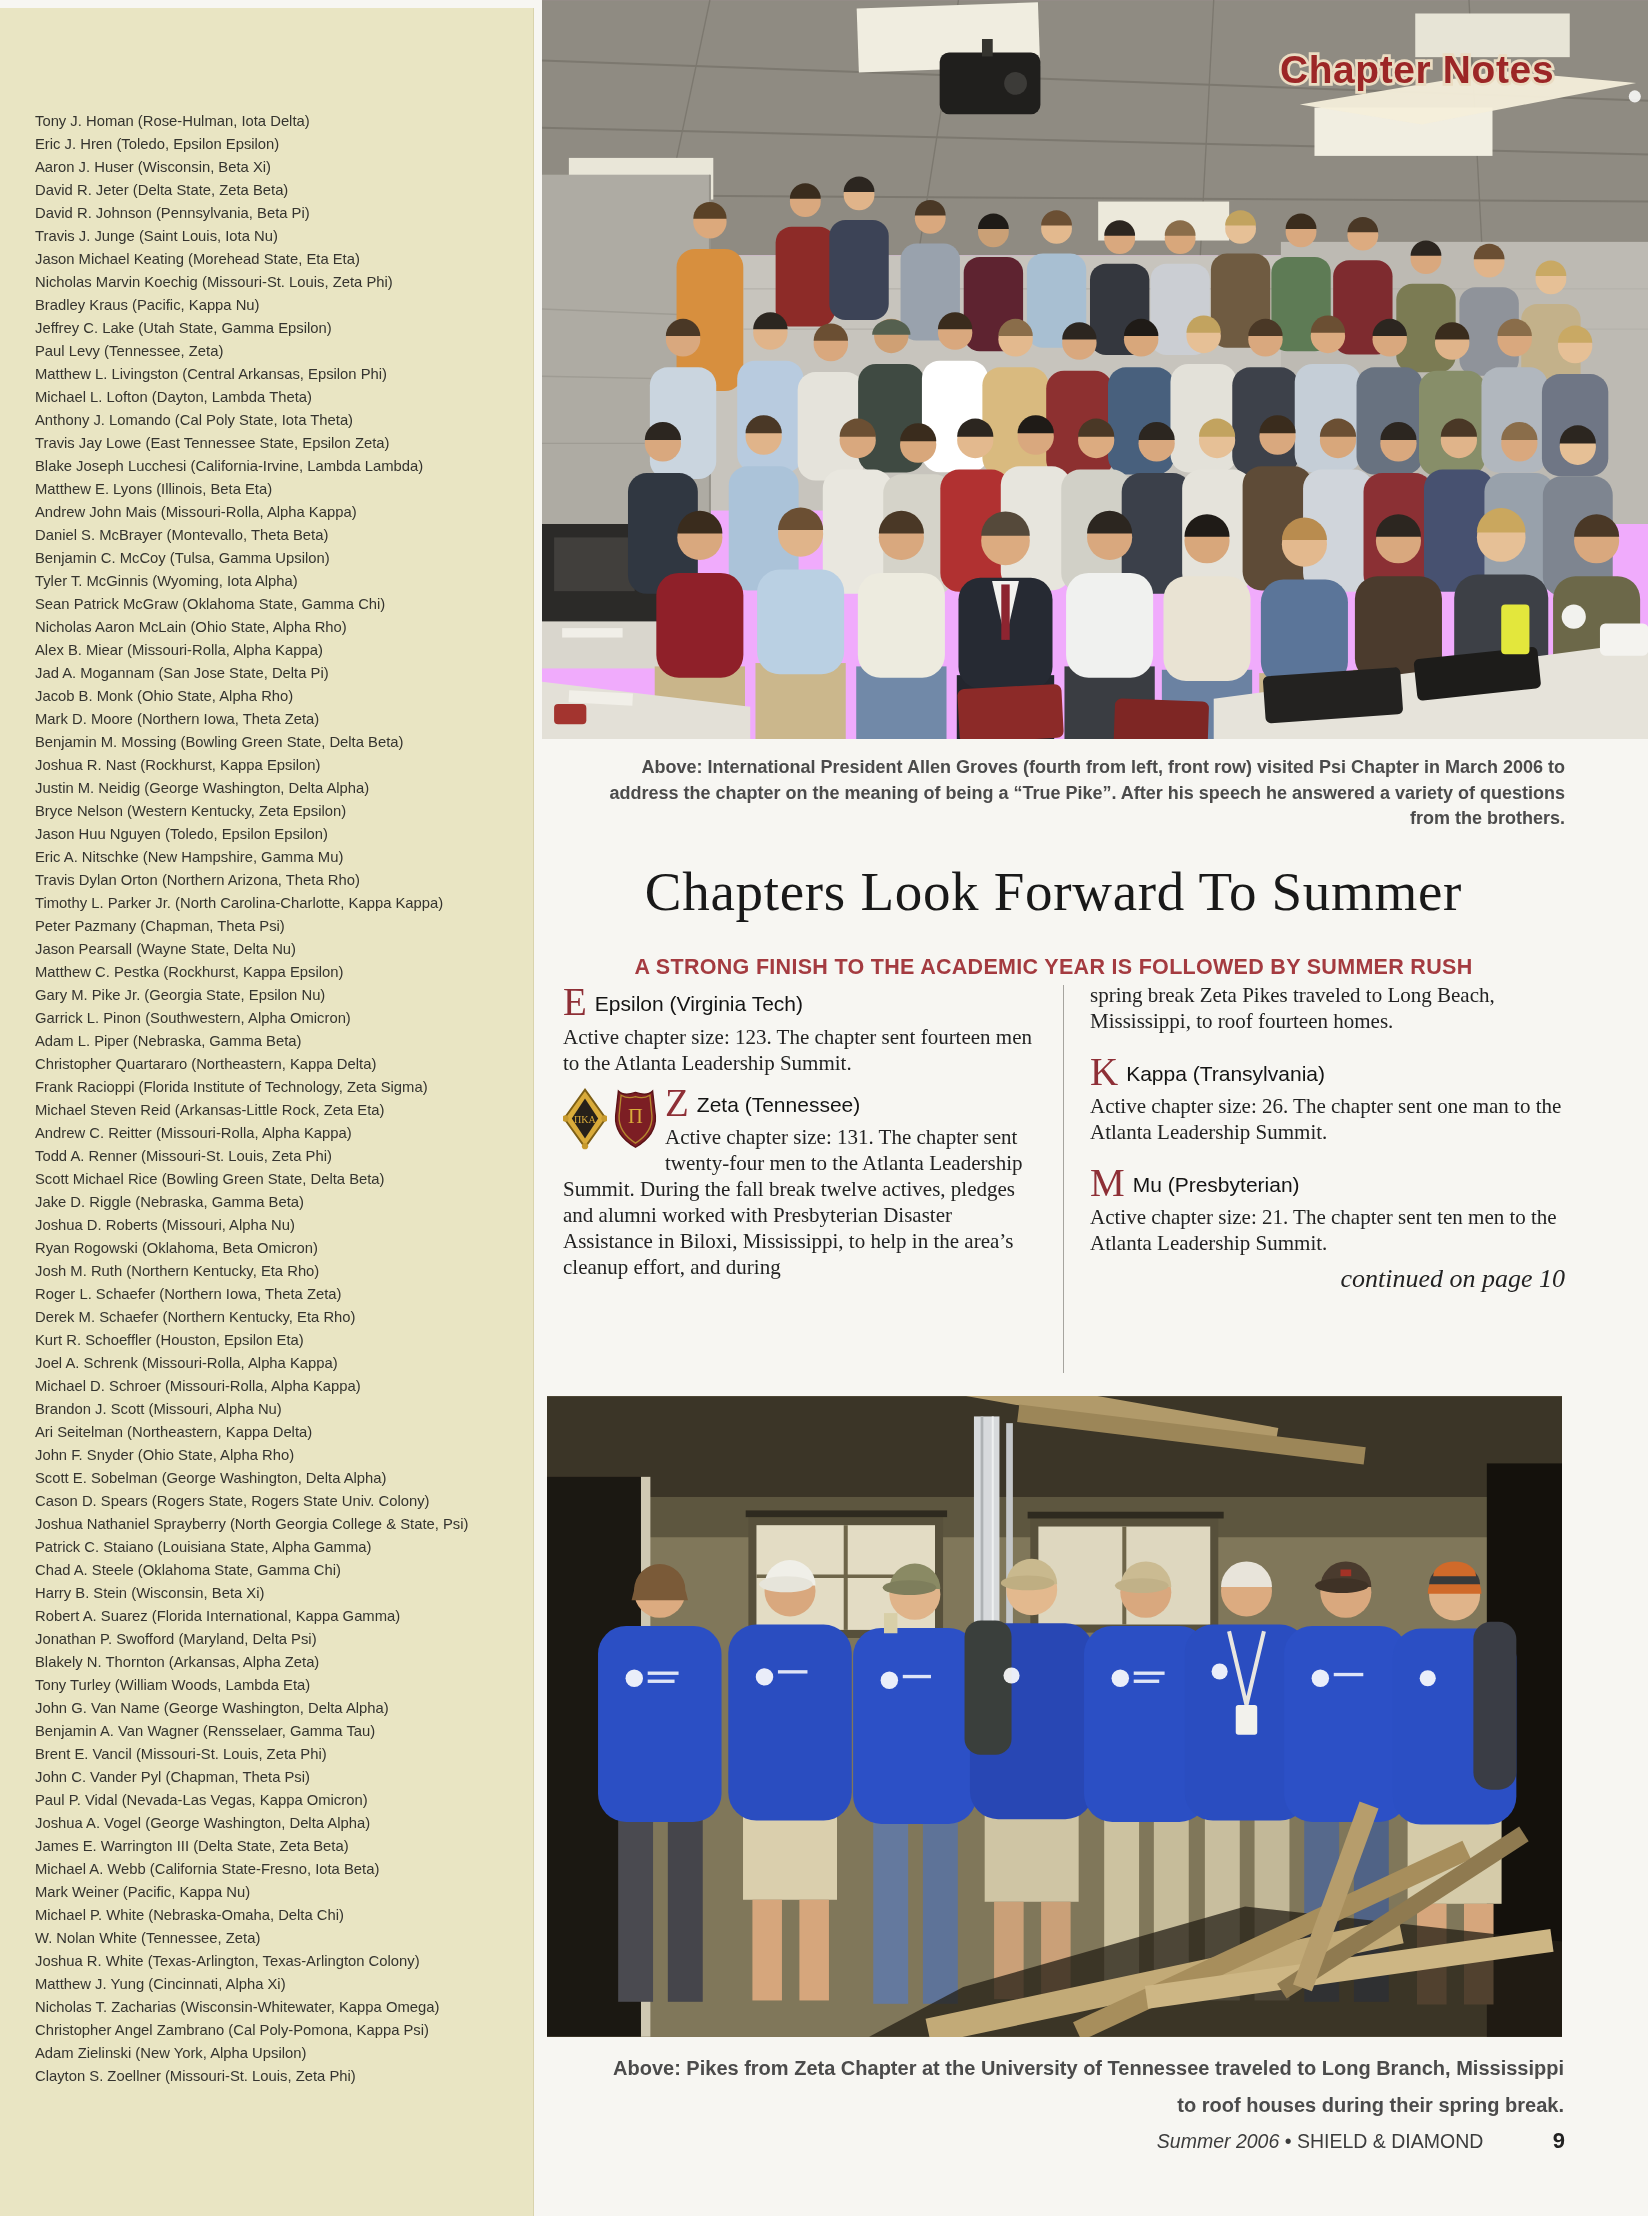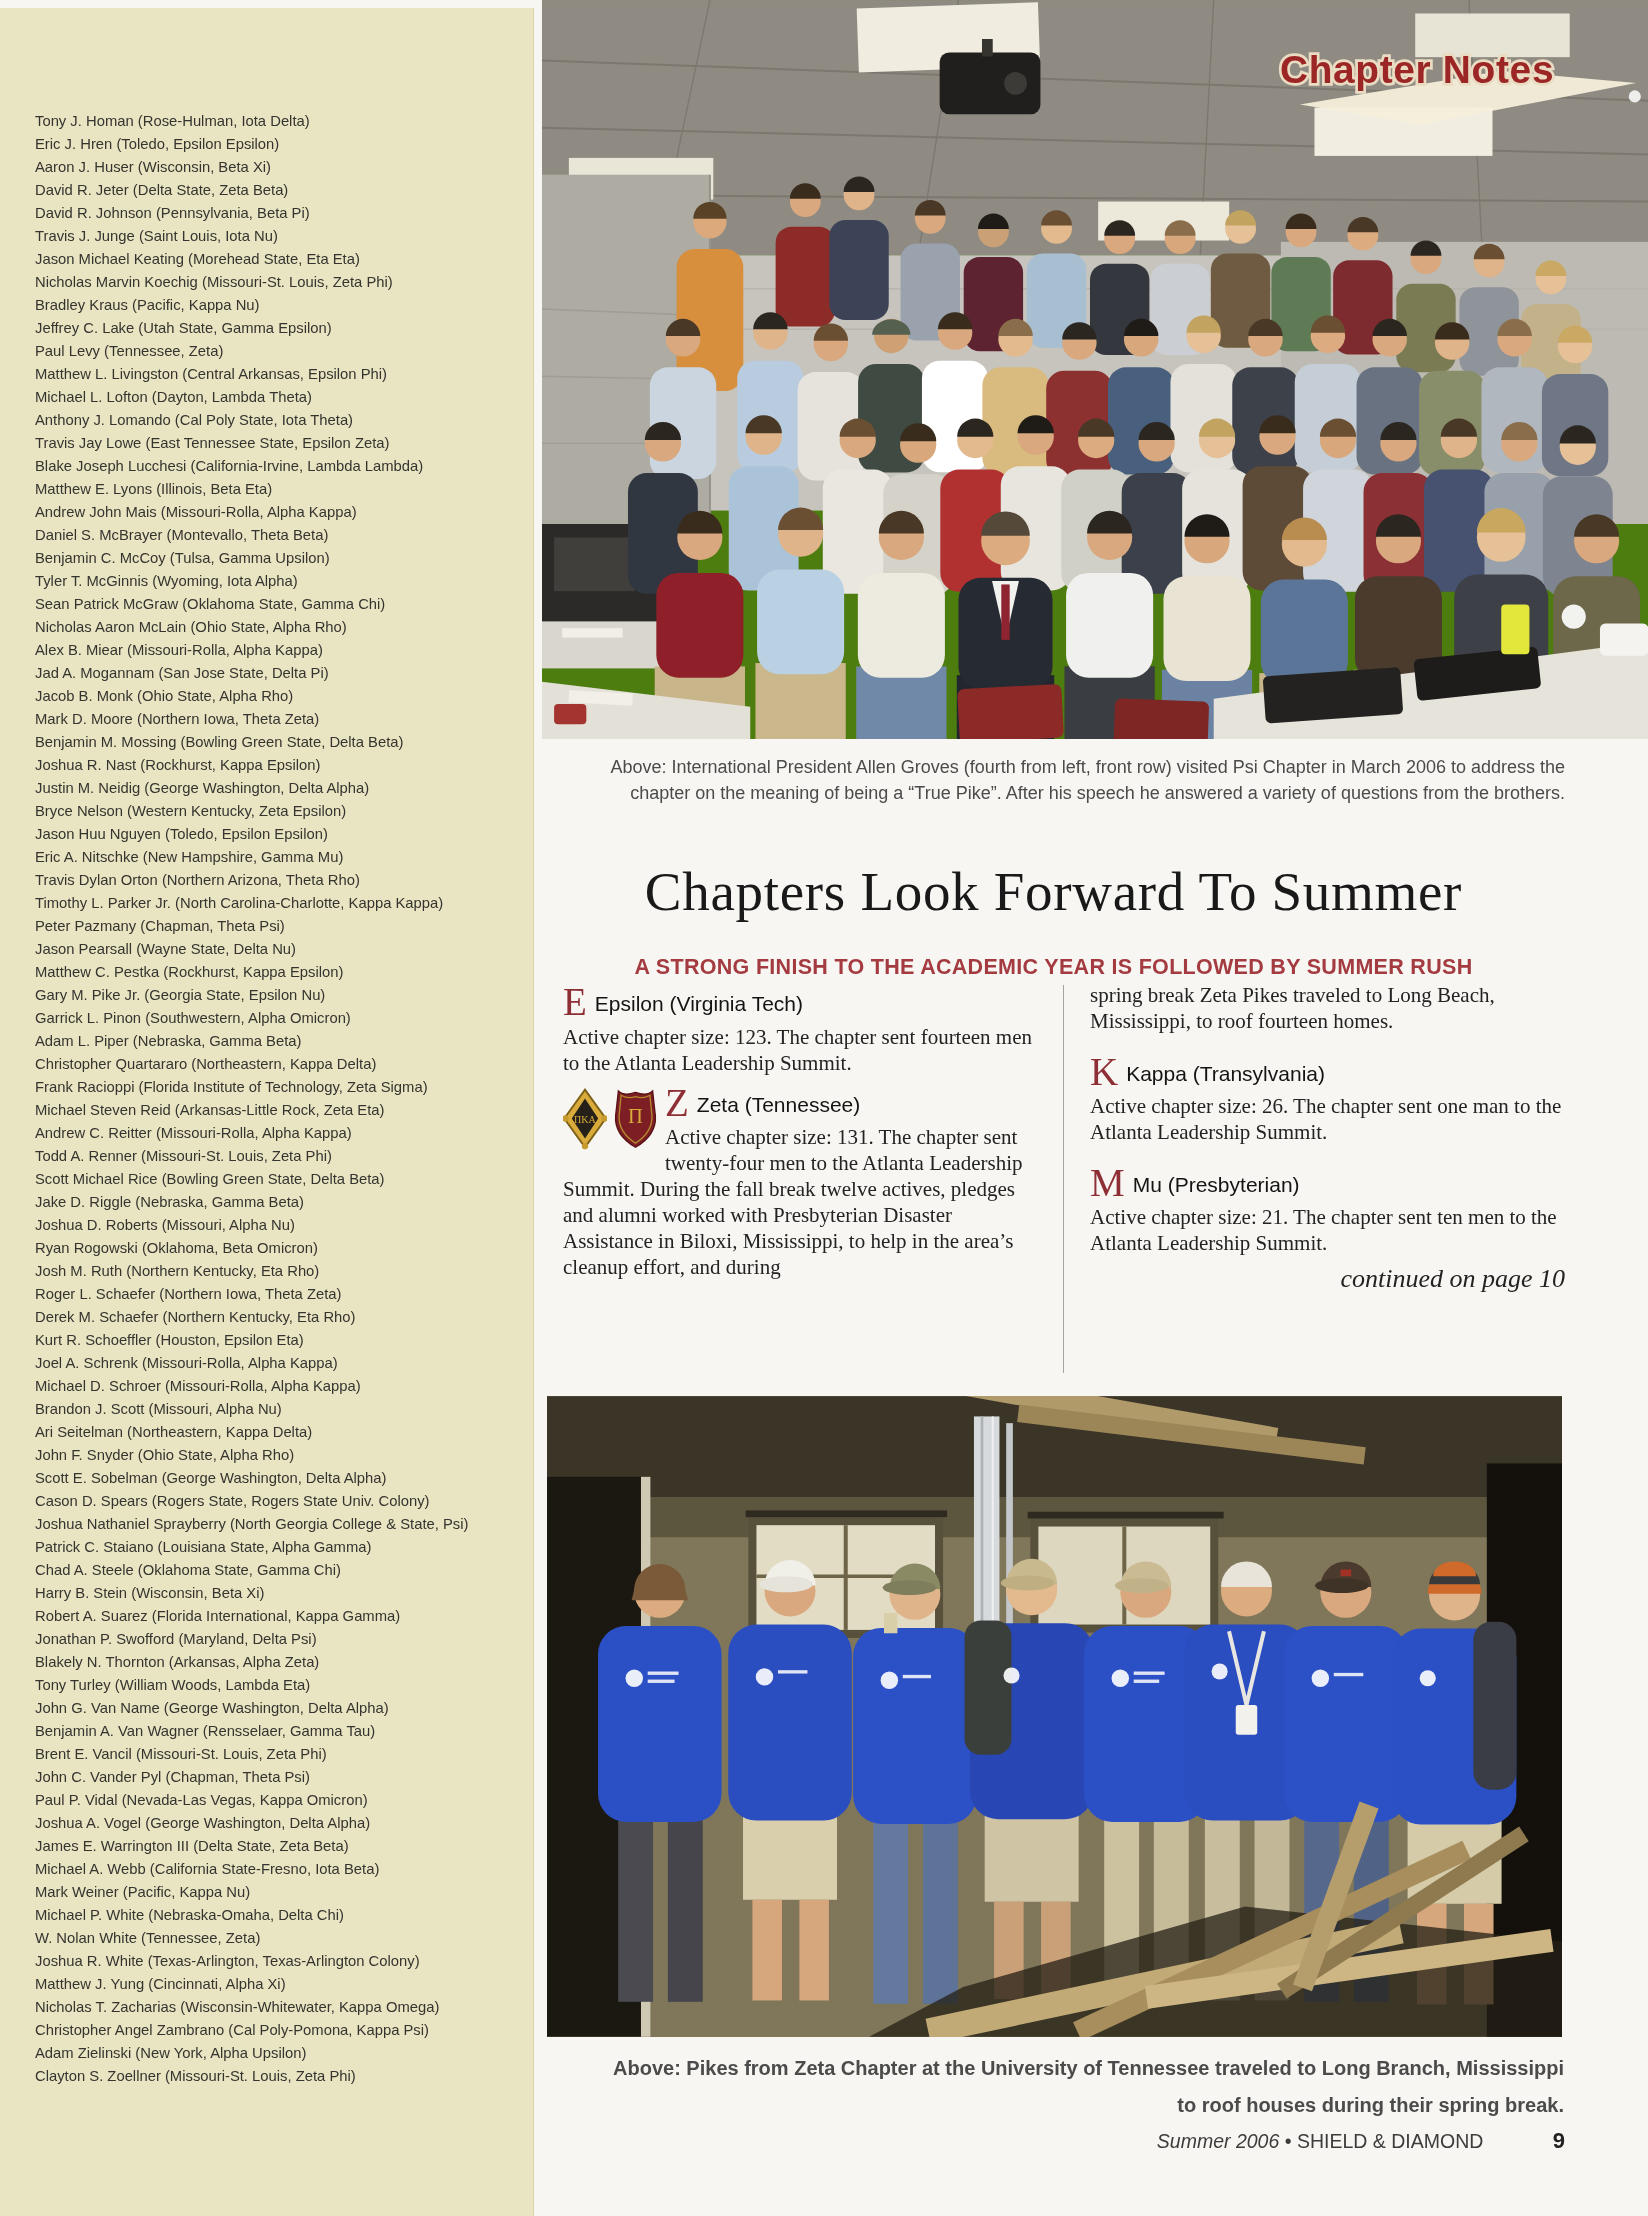--- a/index.html
+++ b/index.html
@@ -3,24 +3,24 @@
 <meta charset="utf-8">
 <style>
   html,body{margin:0;padding:0;}
   body{width:1649px;height:2216px;position:relative;background:#f7f6f2;font-family:"Liberation Sans",sans-serif;overflow:hidden;}
   .abs{position:absolute;}
   
   .sidebar{left:0;top:8px;width:533px;height:2216px;background:#e9e5c3;border-right:0.7px solid #d9d3ac;}
   .sidebar-inner{position:absolute;left:35px;top:102px;}
   .member{font-size:14.8px;line-height:23px;color:#35342f;white-space:nowrap;letter-spacing:0;}
   
-  .top-photo{left:542px;top:0;width:1107px;height:739px;background:#4d7c0f;overflow:hidden;}
+  .top-photo{left:542px;top:0;width:1107px;height:739px;background:#f0abfc;overflow:hidden;}
   .cn-svg{position:absolute;right:0;top:16px;}
   
-  .caption1{left:578px;top:755px;width:987px;text-align:right;font-weight:normal;font-size:18px;line-height:25.5px;color:#4b4b4b;}
+  .caption1{left:578px;top:755px;width:987px;text-align:right;font-weight:bold;font-size:18px;line-height:25.5px;color:#4b4b4b;}
   .headline{left:542px;top:860px;width:1023px;text-align:center;font-family:"Liberation Serif",serif;font-size:55px;color:#191919;letter-spacing:0.7px;}
   .subhead{left:542px;top:942px;width:1023px;text-align:center;font-weight:bold;font-size:21.5px;color:#a43b40;letter-spacing:0.3px;margin-top:13px;}
   
   .col-left{left:563px;top:982px;width:475px;}
   .col-right{left:1090px;top:982px;width:475px;}
   .divider{left:1063px;top:985px;width:1.3px;height:388px;background:#a6a49f;}
   .body-p{font-family:"Liberation Serif",serif;font-size:21px;line-height:26px;color:#232323;margin:0;}
   .sec-head{margin:0 0 2.7px 0;}
   .sec-head.gap{margin-top:17.5px;}
   .dropcap{font-family:"Liberation Serif",serif;font-size:39px;line-height:39px;color:#8e2f36;vertical-align:-4px;}

